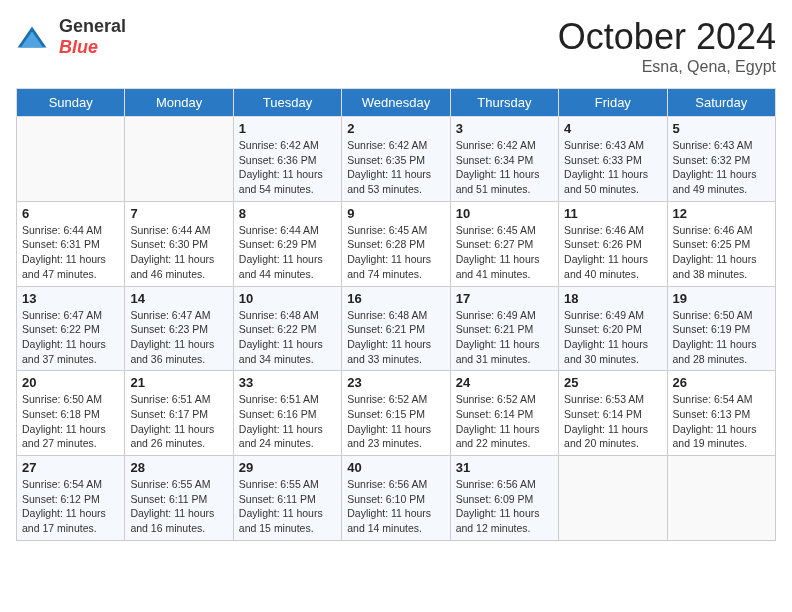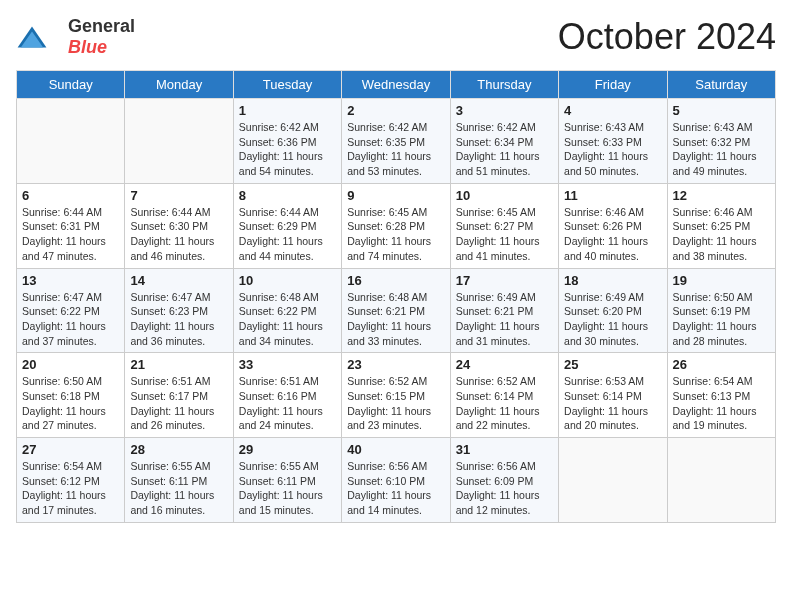--- a/index.html
+++ b/index.html
@@ -12,21 +12,21 @@
     }
     .header {
       display: flex;
       justify-content: space-between;
       align-items: flex-start;
       margin-bottom: 12px;
     }
     .logo {
       display: flex;
       align-items: center;
-      gap: 20px;
+      gap: 11px;
     }
     .logo-icon {
       width: 32px;
       height: 24px;
     }
     .title-block {
       text-align: right;
     }
     .month-title {
       font-size: 36px;
@@ -90,20 +90,21 @@
       <polygon points="20,2 38,28 2,28" fill="#1a6faf"></polygon>
       <polygon points="20,8 34,28 6,28" fill="#4fa3e0"></polygon>
     </svg>
     <div>
       <span style="font-size:18px;font-weight:bold;color:#333;">General</span><br>
       <span style="font-size:18px;font-weight:bold;color:#ef4444;font-style:italic;">Blue</span>
     </div>
   </div>
   <div class="title-block">
     <div class="month-title">October 2024</div>
+    <div class="location-title">Esna, Qena, Egypt</div>
   </div>
 </div>
 
 <table class="calendar">
   <thead>
     <tr>
       <th>Sunday</th>
       <th>Monday</th>
       <th>Tuesday</th>
       <th>Wednesday</th>

